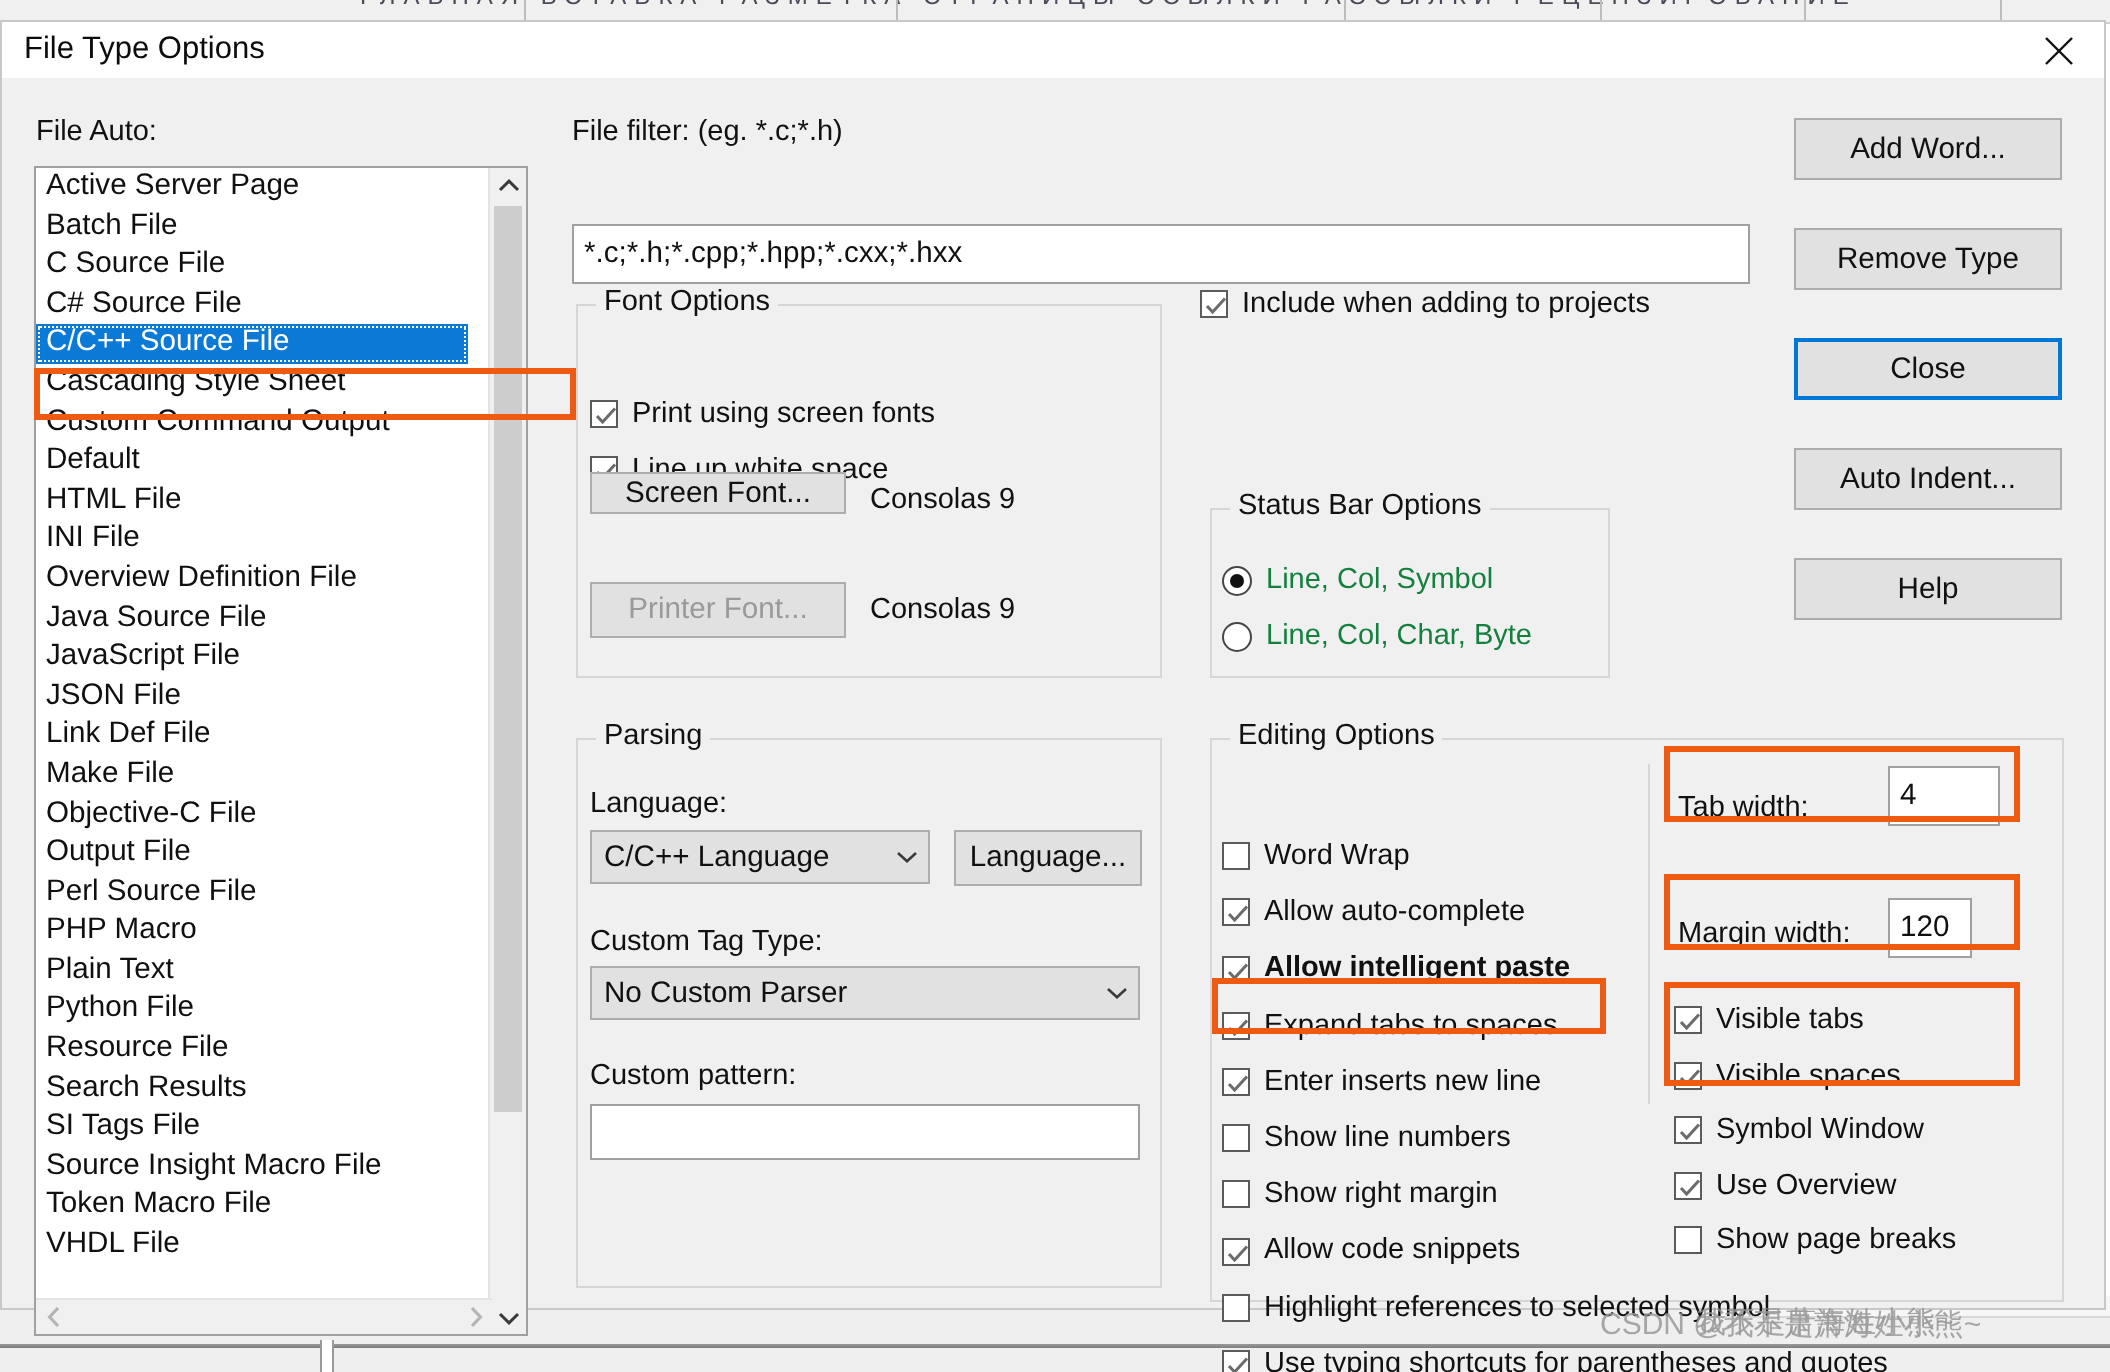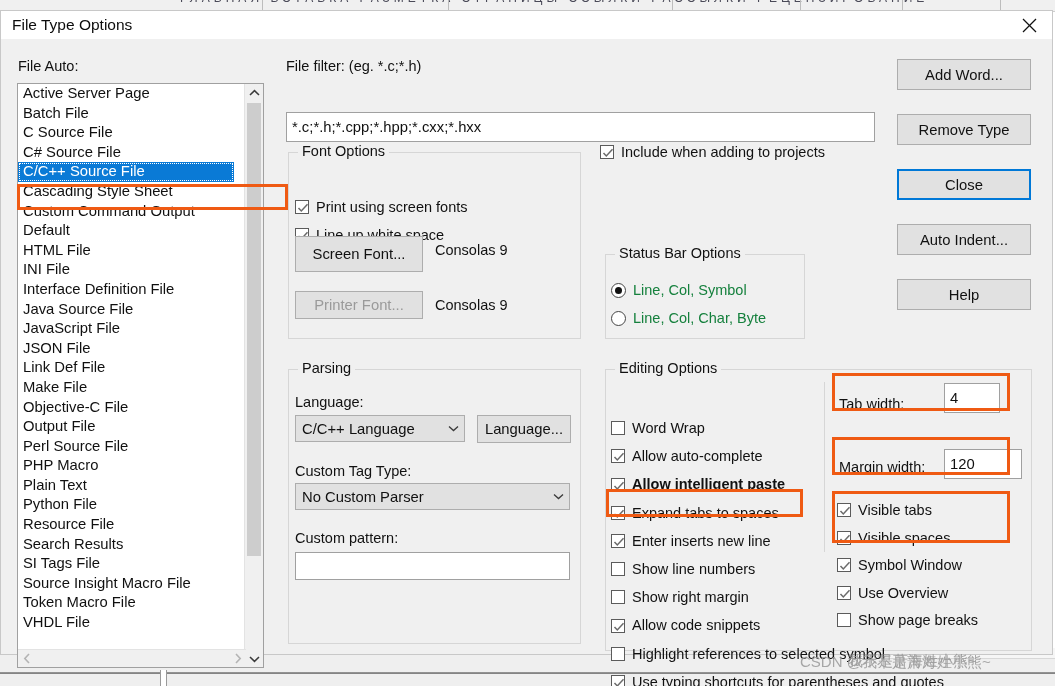--- a/index.html
+++ b/index.html
@@ -127,21 +127,21 @@
           <div class="list-item">Active Server Page</div>
           <div class="list-item">Batch File</div>
           <div class="list-item">C Source File</div>
           <div class="list-item">C# Source File</div>
           <div class="list-item sel">C/C++ Source File</div>
           <div class="list-item">Cascading Style Sheet</div>
           <div class="list-item">Custom Command Output</div>
           <div class="list-item">Default</div>
           <div class="list-item">HTML File</div>
           <div class="list-item">INI File</div>
-          <div class="list-item">Interface Definition File</div>
+          <div class="list-item">Overview Definition File</div>
           <div class="list-item">Java Source File</div>
           <div class="list-item">JavaScript File</div>
           <div class="list-item">JSON File</div>
           <div class="list-item">Link Def File</div>
           <div class="list-item">Make File</div>
           <div class="list-item">Objective-C File</div>
           <div class="list-item">Output File</div>
           <div class="list-item">Perl Source File</div>
           <div class="list-item">PHP Macro</div>
           <div class="list-item">Plain Text</div>
@@ -204,21 +204,21 @@
       <span class="txt">Print using screen fonts</span>
     </div>
     <div class="cb" style="left:294px;top:189px;">
       <span class="box">
         <svg width="12" height="12" viewBox="0 0 12 12">
             <polyline points="1.5,6 4.3,9 10.5,2.2" fill="none" stroke="#6b6b6b" stroke-width="1.5"></polyline>
           </svg>
       </span>
       <span class="txt">Line up white space</span>
     </div>
-    <div class="btn" style="left:294px;top:197px;width:128px;height:36px;">Screen Font...</div>
+    <div class="btn" style="left:294px;top:197px;width:128px;height:21px;">Screen Font...</div>
     <div class="lbl" style="left:434px;top:203px;">Consolas 9</div>
     <div class="btn disabled" style="left:294px;top:252px;width:128px;height:28px;">Printer Font...</div>
     <div class="lbl" style="left:434px;top:258px;">Consolas 9</div>
 
     <div class="cb" style="left:599px;top:106px;">
       <span class="box">
         <svg width="12" height="12" viewBox="0 0 12 12">
             <polyline points="1.5,6 4.3,9 10.5,2.2" fill="none" stroke="#6b6b6b" stroke-width="1.5"></polyline>
           </svg>
       </span>
@@ -373,21 +373,21 @@
           <span class="box"></span>
           <span class="txt">Show page breaks</span>
         </div>
       </div>
 
     <div class="lbl" style="left:838px;top:357px;">Tab width:</div>
     <input class="tbox" style="left: 943px; top: 344px; width: 56px; height: 30px;" type="text" value="4">
     <div class="hl" style="left:831px;top:334px;width:178px;height:38px;"></div>
 
     <div class="lbl" style="left:838px;top:420px;">Margin width:</div>
-    <input class="tbox" style="left: 943px; top: 410px; width: 78px; height: 30px;" type="text" value="120">
+    <input class="tbox" style="left: 943px; top: 410px; width: 42px; height: 30px;" type="text" value="120">
     <div class="hl" style="left:831px;top:398px;width:178px;height:38px;"></div>
 
     <div class="hl" style="left:605px;top:450px;width:197px;height:28px;"></div>
 
     <div class="hl" style="left:831px;top:452px;width:178px;height:52px;"></div>
 
     <div class="btn" style="left:896px;top:20px;width:134px;height:31px;">Add Word...</div>
     <div class="btn" style="left:896px;top:75px;width:134px;height:31px;">Remove Type</div>
     <div class="btn" style="left:896px;top:185px;width:134px;height:31px;">Auto Indent...</div>
     <div class="btn default" style="left:896px;top:130px;width:134px;height:31px;">Close</div>

